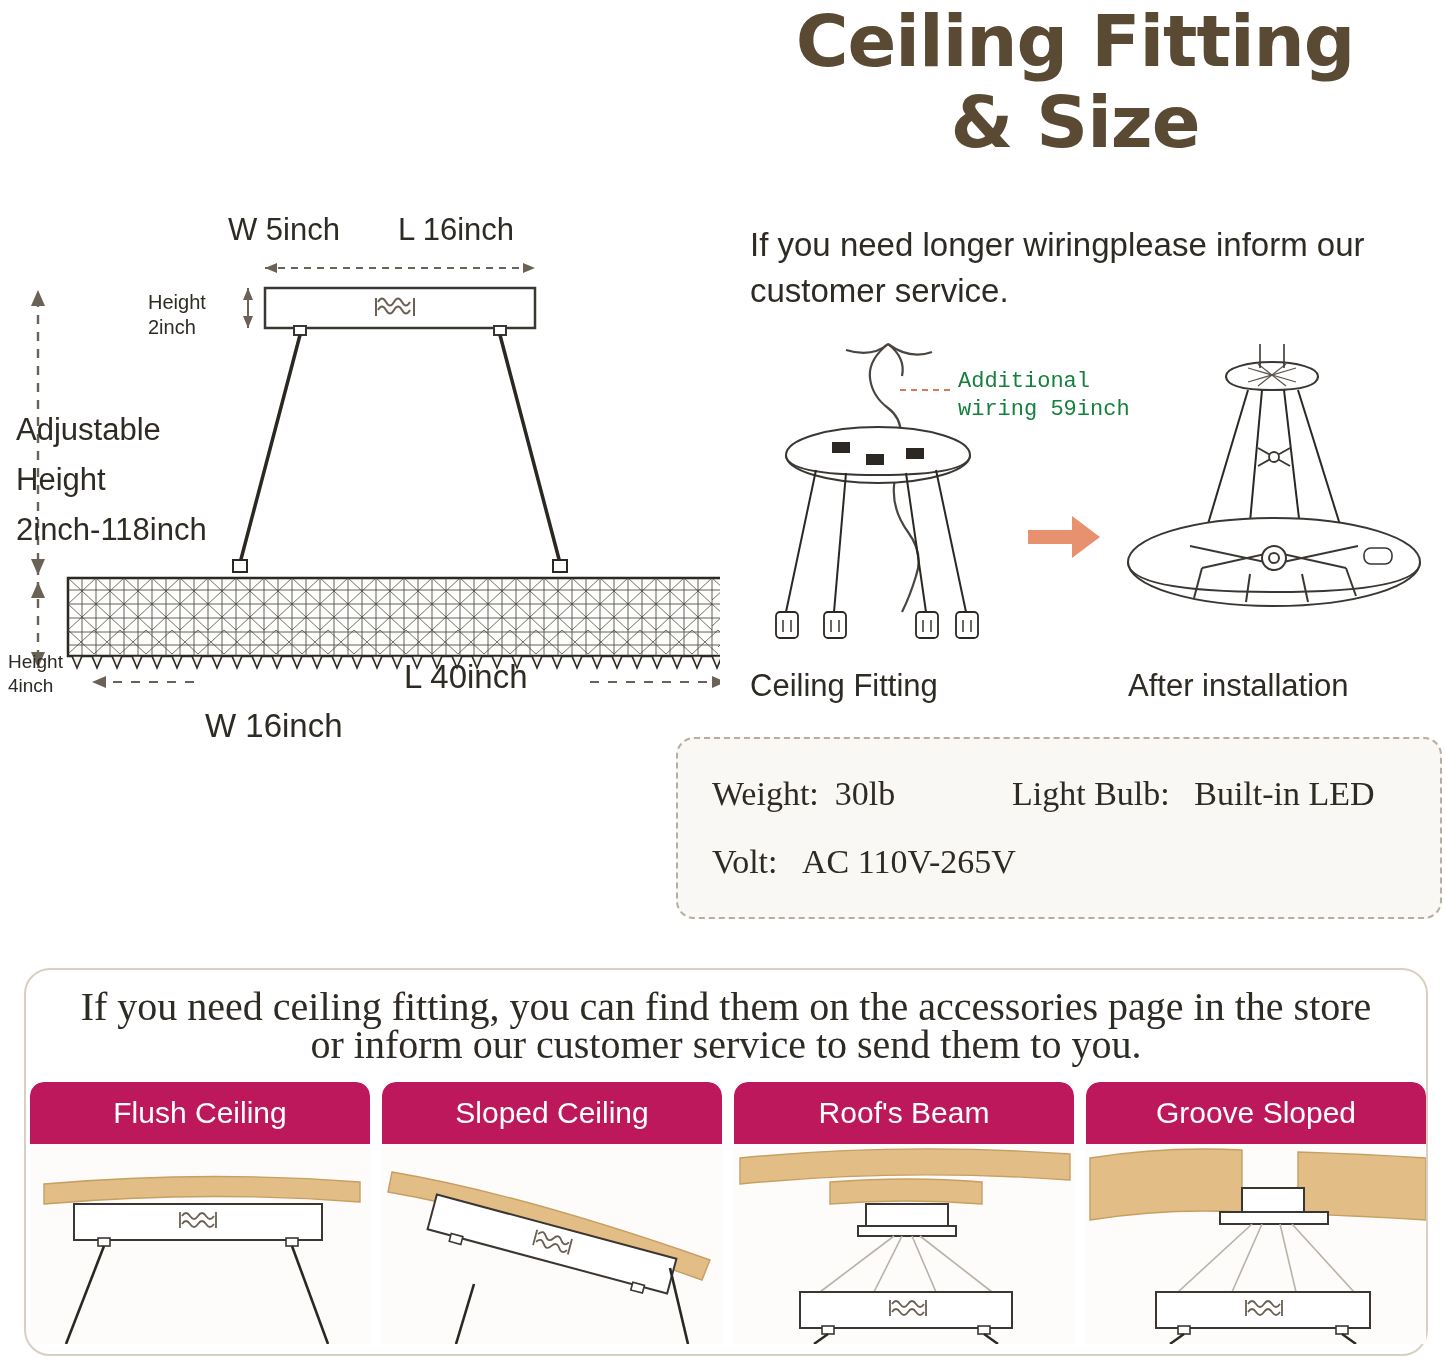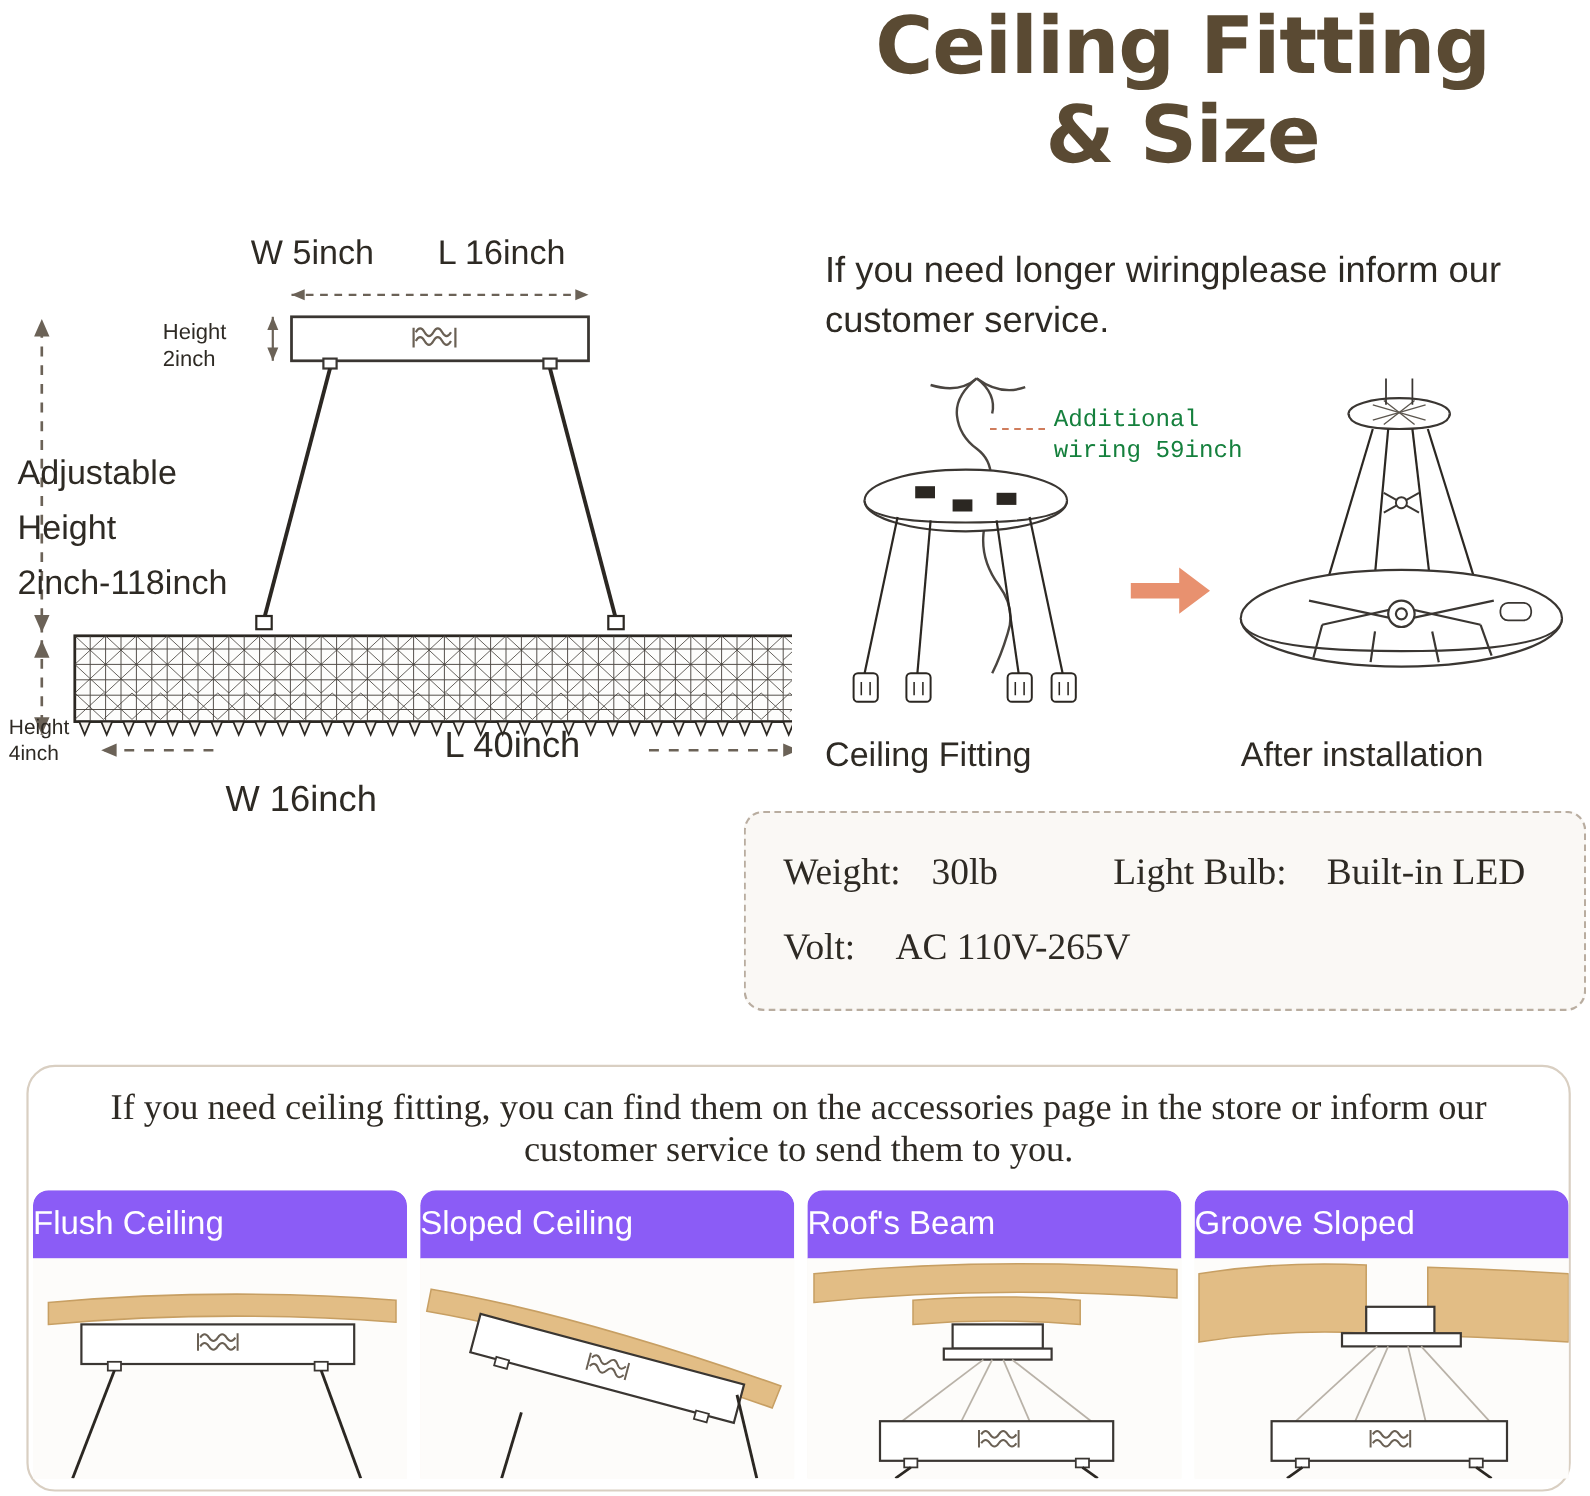--- a/index.html
+++ b/index.html
@@ -103,41 +103,41 @@
     font-family: "Liberation Serif", serif;
     font-size: 34px;
     color: #2e2a24;
     display: flex;
   }
   .spec-row.r1 { top: 36px; }
   .spec-row.r2 { top: 104px; }
   .spec-cell-a { width: 300px; display: flex; }
   .spec-cell-b { width: 400px; }
   .spec-key { }
-  .spec-val { margin-left: 28px; }
+  .spec-val { margin-left: 16px; }
   .spec-val.watt { margin-left: 64px; }
 
   
   .bottom-panel {
     position: absolute;
     left: 24px;
     top: 968px;
     width: 1404px;
     height: 388px;
     border: 2px solid #d9cfc2;
     border-radius: 26px;
     background: #ffffff;
   }
   .bottom-note {
     position: absolute;
     left: 50px; top: 18px;
     width: 1300px;
     text-align: center;
     font-family: "Liberation Serif", serif;
-    font-size: 33px;
+    font-size: 40px;
     line-height: 38px;
     color: #2e2a24;
   }
   .cards {
     position: absolute;
     left: 0px;
     top: 112px;
     width: 1404px;
     display: flex;
     gap: 12px;
@@ -146,24 +146,25 @@
   .card {
     width: 342px;
     height: 262px;
     background: #fbf9f6;
     border-radius: 14px 14px 0 0;
     position: relative;
     overflow: hidden;
   }
   .card-head {
     height: 62px;
-    background: #8b5cf6;
+    background: #be185d;
     border-radius: 14px 14px 0 0;
     display: flex;
     align-items: center;
+    justify-content: center;
   }
   .card-head span {
     font-size: 30px;
     color: #ffffff;
     font-family: "Liberation Sans", sans-serif;
   }
   .card-body {
     position: absolute;
     left: 0; top: 62px; right: 0; bottom: 0;
     background: #fdfcfa;

